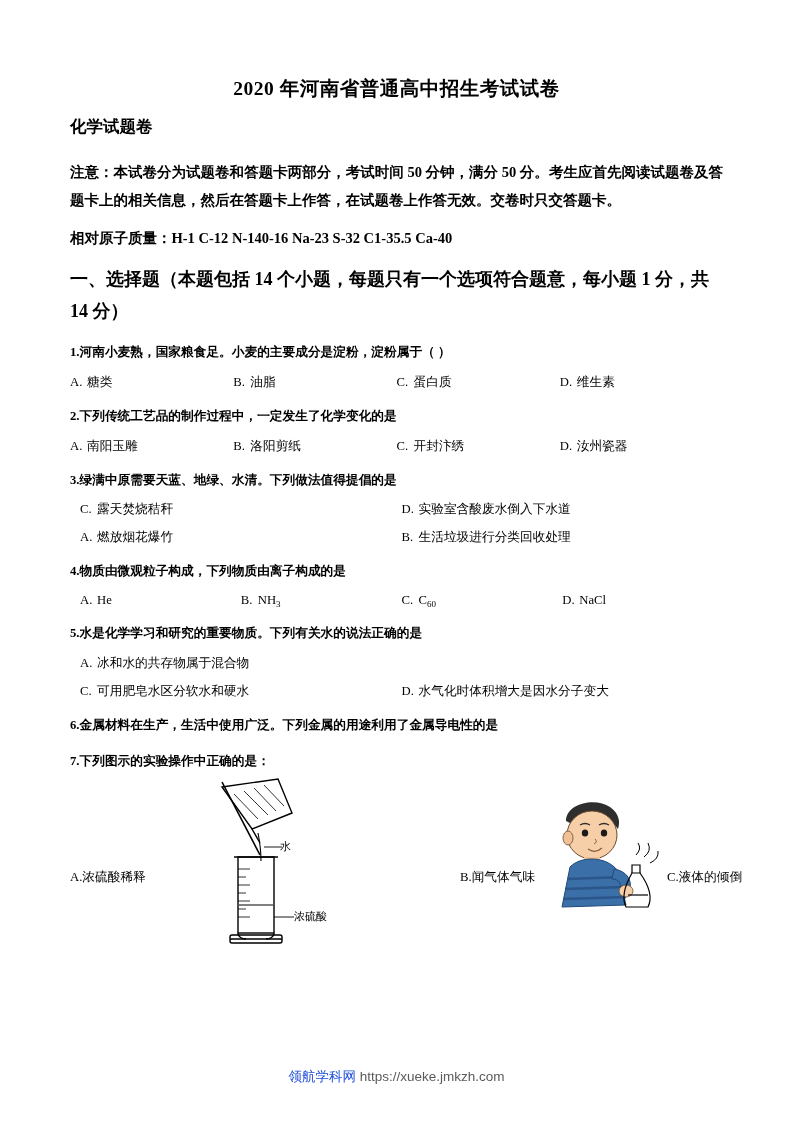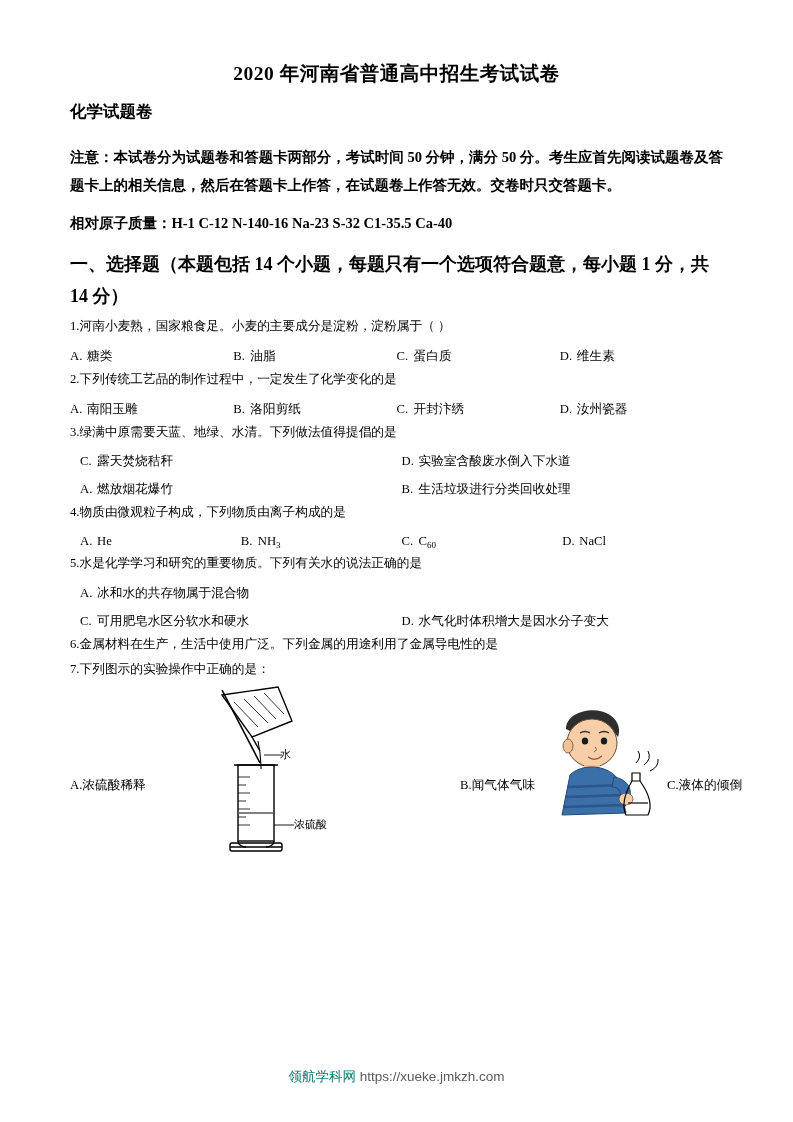--- a/index.html
+++ b/index.html
@@ -12,21 +12,21 @@
     height: 1122px;
     position: relative;
     font-family: "Liberation Serif", serif;
     color: #000000;
   }
   .page {
     position: relative;
     width: 793px;
     height: 1122px;
     box-sizing: border-box;
-    padding: 52px 70px 0 70px;
+    padding: 67px 70px 0 70px;
   }
   .title {
     text-align: center;
     font-family: "Liberation Serif", serif;
     font-weight: bold;
     font-size: 19.5px;
     letter-spacing: 0.5px;
     margin: 8px 0 0 0;
   }
   .subtitle {
@@ -48,23 +48,24 @@
     font-weight: bold;
     line-height: 1.8;
   }
   .section-head {
     margin-top: 12px;
     font-size: 18px;
     font-weight: bold;
     line-height: 1.8;
   }
   .q-stem {
-    margin-top: 5px;
+    margin-top: 16px;
     font-size: 12.7px;
     line-height: 1.55;
+    font-weight: bold;
   }
   .opt-row {
     margin-top: 11px;
     font-size: 12.7px;
     display: flex;
   }
   .opt-row.two > .opt {
     width: 50%;
   }
   .opt-row.four > .opt {
@@ -127,21 +128,21 @@
     position: absolute;
     left: 0;
     top: 1068px;
     width: 793px;
     text-align: center;
     font-size: 13.5px;
     color: #5a5a5a;
     font-family: "Liberation Sans", sans-serif;
   }
   .footer .brand {
-    color: #0f766e;
+    color: #1d4ed8;
     font-weight: normal;
   }
 </style>
 </head>
 <body>
 
 <div class="page">
 
   <div class="title">2020 年河南省普通高中招生考试试卷</div>
   <div class="subtitle">化学试题卷</div>

